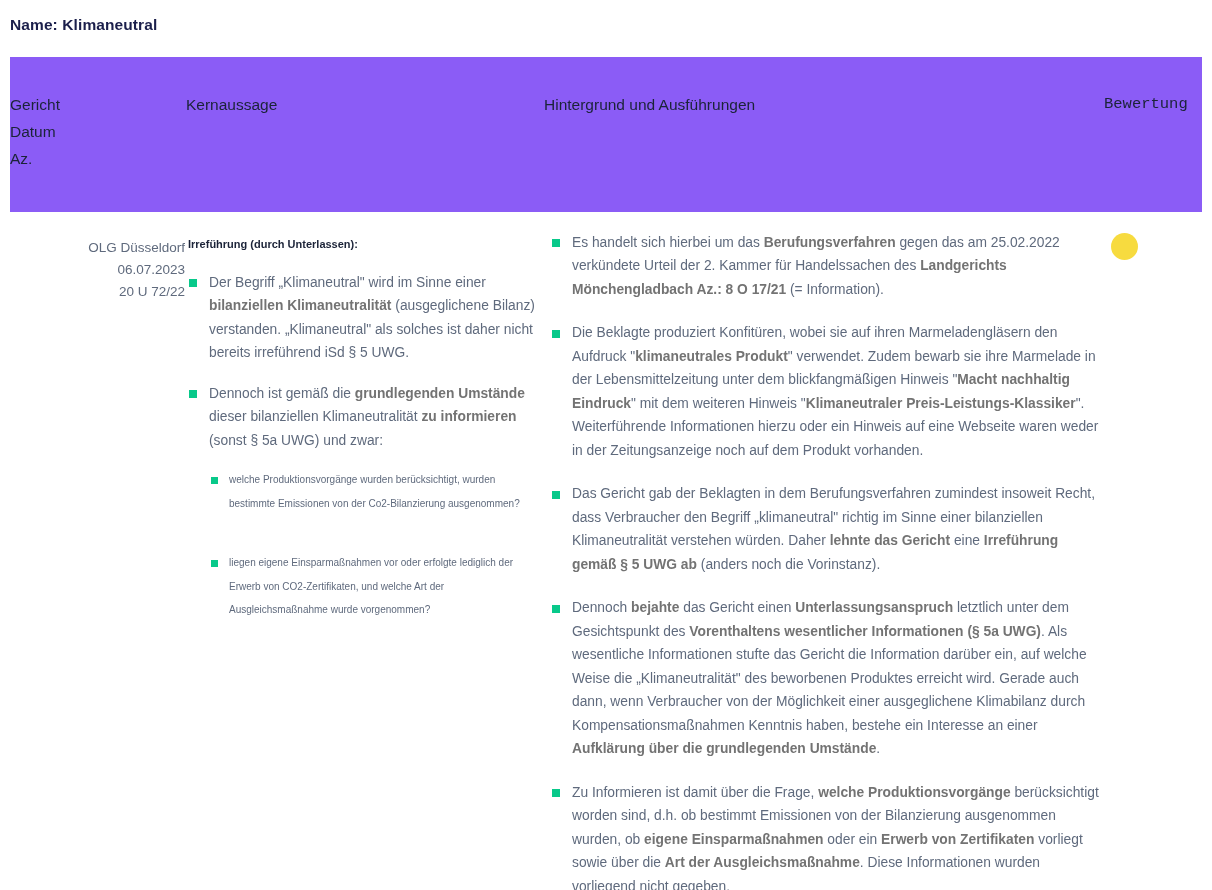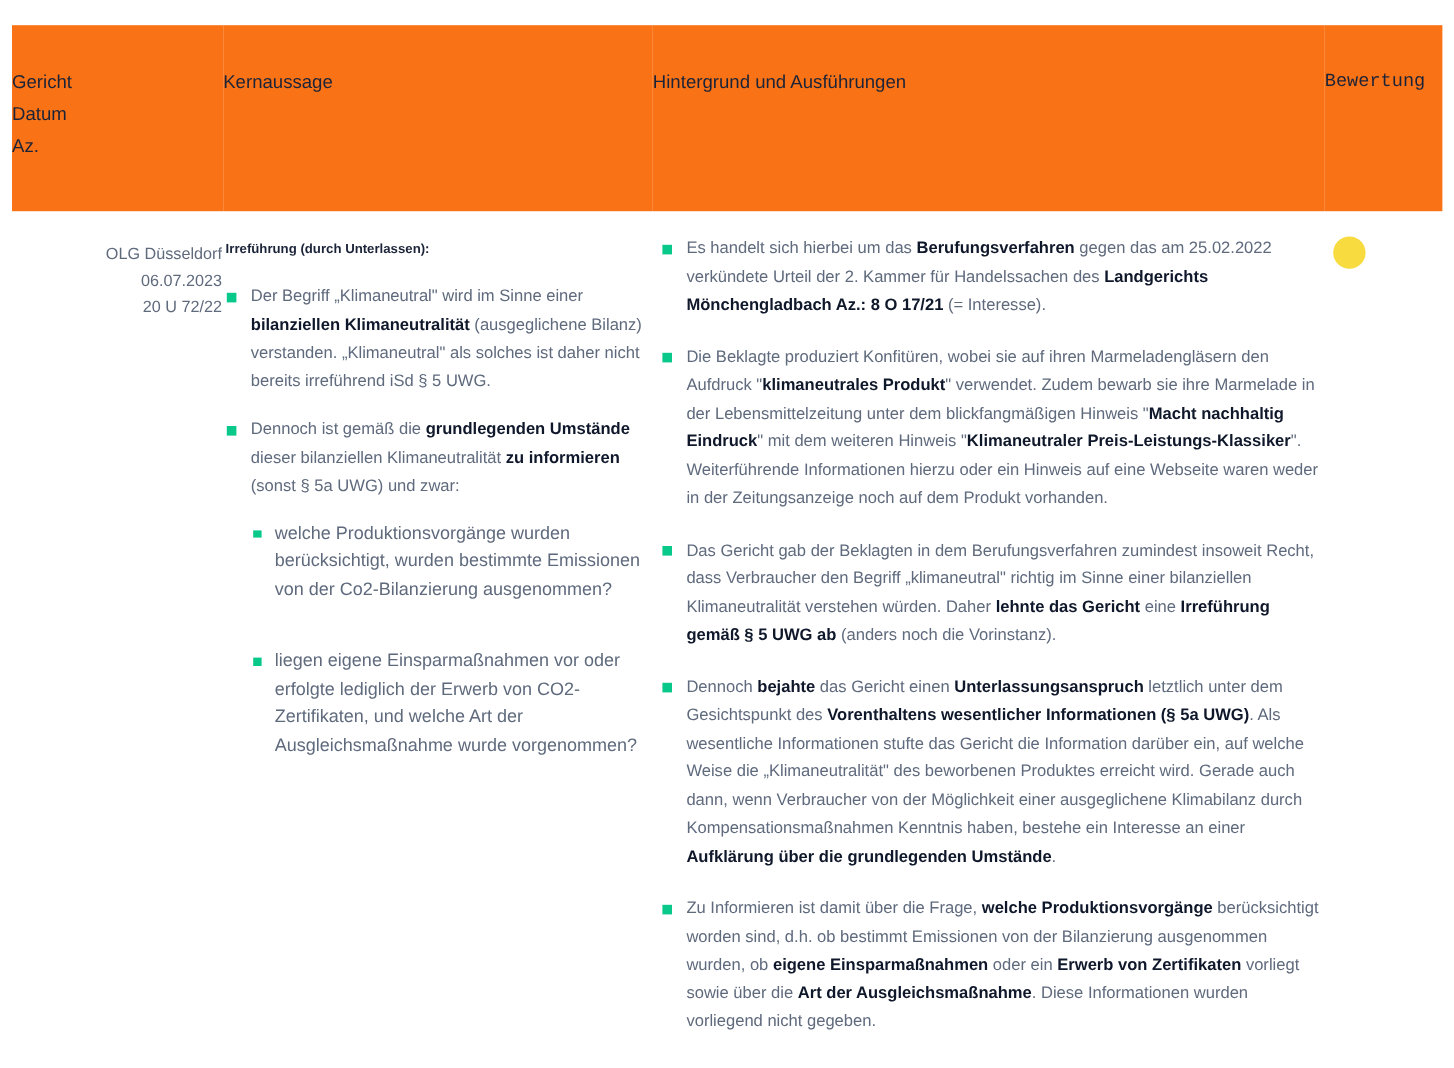--- a/index.html
+++ b/index.html
@@ -33,21 +33,21 @@
   
   .table-wrap {
     margin: 21px 10px 0 10px;
   }
   table.case-table {
     width: 1192px;
     border-collapse: collapse;
     table-layout: fixed;
   }
   table.case-table thead tr {
-    background: #f97316;
+    background: #8b5cf6;
   }
   table.case-table thead th {
     text-align: left;
     vertical-align: top;
     font-size: 15.5px;
     font-weight: normal;
     color: #1b2338;
     padding: 34px 0 0 0;
     line-height: 27px;
     white-space: nowrap;
@@ -118,21 +118,21 @@
 
   ul.bullets ul.sub-bullets {
     list-style: none;
     margin: 16px 0 0 0;
     padding: 0;
   }
   ul.sub-bullets > li {
     position: relative;
     padding-left: 20px;
     margin-bottom: 15px;
-    font-size: 15px;
+    font-size: 10px;
     line-height: 23.5px;
     color: #5f6a7d;
   }
   ul.sub-bullets > li:last-child { margin-bottom: 0; margin-top: 36px; }
   ul.sub-bullets > li::before {
     content: "";
     position: absolute;
     left: 2px;
     top: 9px;
     width: 6.5px;
@@ -160,39 +160,40 @@
     position: absolute;
     left: 2px;
     top: 8.5px;
     width: 8px;
     height: 8px;
     background: #08c98a;
   }
 
   b, strong, .b {
     font-weight: bold;
-    color: #0f172a;
+    color: #737373;
     text-align: center;
   }
 
   
   .rating-dot {
     width: 27px;
     height: 27px;
     border-radius: 50%;
     background: #f7db3f;
     margin-top: 2px;
     margin-left: 7px;
   }
 </style>
 </head>
 <body>
 
 <div class="page">
 
+  <div class="doc-title">Name: Klimaneutral</div>
 
   <div class="table-wrap">
     <table class="case-table">
       <thead>
         <tr class="header-row">
           <th class="col-gericht">
             <div>Gericht</div>
             <div>Datum</div>
             <div>Az.</div>
           </th>
@@ -224,21 +225,21 @@
                 <li><span>Der Begriff „Klimaneutral" wird im Sinne einer </span><span class="b">bilanziellen Klimaneutralität</span><span> (ausgeglichene Bilanz) verstanden. „Klimaneutral" als solches ist daher nicht bereits irreführend iSd § 5 UWG.</span></li>
                 <li><span>Dennoch ist gemäß die </span><span class="b">grundlegenden Umstände</span><span> dieser bilanziellen Klimaneutralität </span><span class="b">zu informieren</span><span> (sonst § 5a UWG) und zwar:</span><ul class="sub-bullets">
                     <li><span>welche Produktionsvorgänge wurden berücksichtigt, wurden bestimmte Emissionen von der Co2-Bilanzierung ausgenommen?</span></li>
                     <li><span>liegen eigene Einsparmaßnahmen vor oder erfolgte lediglich der Erwerb von CO2-Zertifikaten, und welche Art der Ausgleichsmaßnahme wurde vorgenommen?</span></li>
                   </ul></li>
               </ul>
           </td>
 
           <td class="col-hinter">
             <ul class="bg-bullets" id="bg-list">
-                <li><span>Es handelt sich hierbei um das </span><span class="b">Berufungsverfahren</span><span> gegen das am 25.02.2022 verkündete Urteil der 2. Kammer für Handelssachen des </span><span class="b">Landgerichts Mönchengladbach Az.: 8 O 17/21</span><span> (= Interesse).</span></li>
+                <li><span>Es handelt sich hierbei um das </span><span class="b">Berufungsverfahren</span><span> gegen das am 25.02.2022 verkündete Urteil der 2. Kammer für Handelssachen des </span><span class="b">Landgerichts Mönchengladbach Az.: 8 O 17/21</span><span> (= Information).</span></li>
                 <li><span>Die Beklagte produziert Konfitüren, wobei sie auf ihren Marmeladengläsern den Aufdruck "</span><span class="b">klimaneutrales Produkt</span><span>" verwendet. Zudem bewarb sie ihre Marmelade in der Lebensmittelzeitung unter dem blickfangmäßigen Hinweis "</span><span class="b">Macht nachhaltig Eindruck</span><span>" mit dem weiteren Hinweis "</span><span class="b">Klimaneutraler Preis-Leistungs-Klassiker</span><span>". Weiterführende Informationen hierzu oder ein Hinweis auf eine Webseite waren weder in der Zeitungsanzeige noch auf dem Produkt vorhanden.</span></li>
                 <li><span>Das Gericht gab der Beklagten in dem Berufungsverfahren zumindest insoweit Recht, dass Verbraucher den Begriff „klimaneutral" richtig im Sinne einer bilanziellen Klimaneutralität verstehen würden. Daher </span><span class="b">lehnte das Gericht</span><span> eine </span><span class="b">Irreführung gemäß § 5 UWG ab</span><span> (anders noch die Vorinstanz).</span></li>
                 <li><span>Dennoch </span><span class="b">bejahte</span><span> das Gericht einen </span><span class="b">Unterlassungsanspruch</span><span> letztlich unter dem Gesichtspunkt des </span><span class="b">Vorenthaltens wesentlicher Informationen (§ 5a UWG)</span><span>. Als wesentliche Informationen stufte das Gericht die Information darüber ein, auf welche Weise die „Klimaneutralität" des beworbenen Produktes erreicht wird. Gerade auch dann, wenn Verbraucher von der Möglichkeit einer ausgeglichene Klimabilanz durch Kompensationsmaßnahmen Kenntnis haben, bestehe ein Interesse an einer </span><span class="b">Aufklärung über die grundlegenden Umstände</span><span>.</span></li>
                 <li><span>Zu Informieren ist damit über die Frage, </span><span class="b">welche Produktionsvorgänge</span><span> berücksichtigt worden sind, d.h. ob bestimmt Emissionen von der Bilanzierung ausgenommen wurden, ob </span><span class="b">eigene Einsparmaßnahmen</span><span> oder ein </span><span class="b">Erwerb von Zertifikaten</span><span> vorliegt sowie über die </span><span class="b">Art der Ausgleichsmaßnahme</span><span>. Diese Informationen wurden vorliegend nicht gegeben.</span></li>
               </ul>
           </td>
 
           <td class="col-bewert">
             <div class="rating-dot" style="background: rgb(247, 219, 63);"></div>
           </td>

